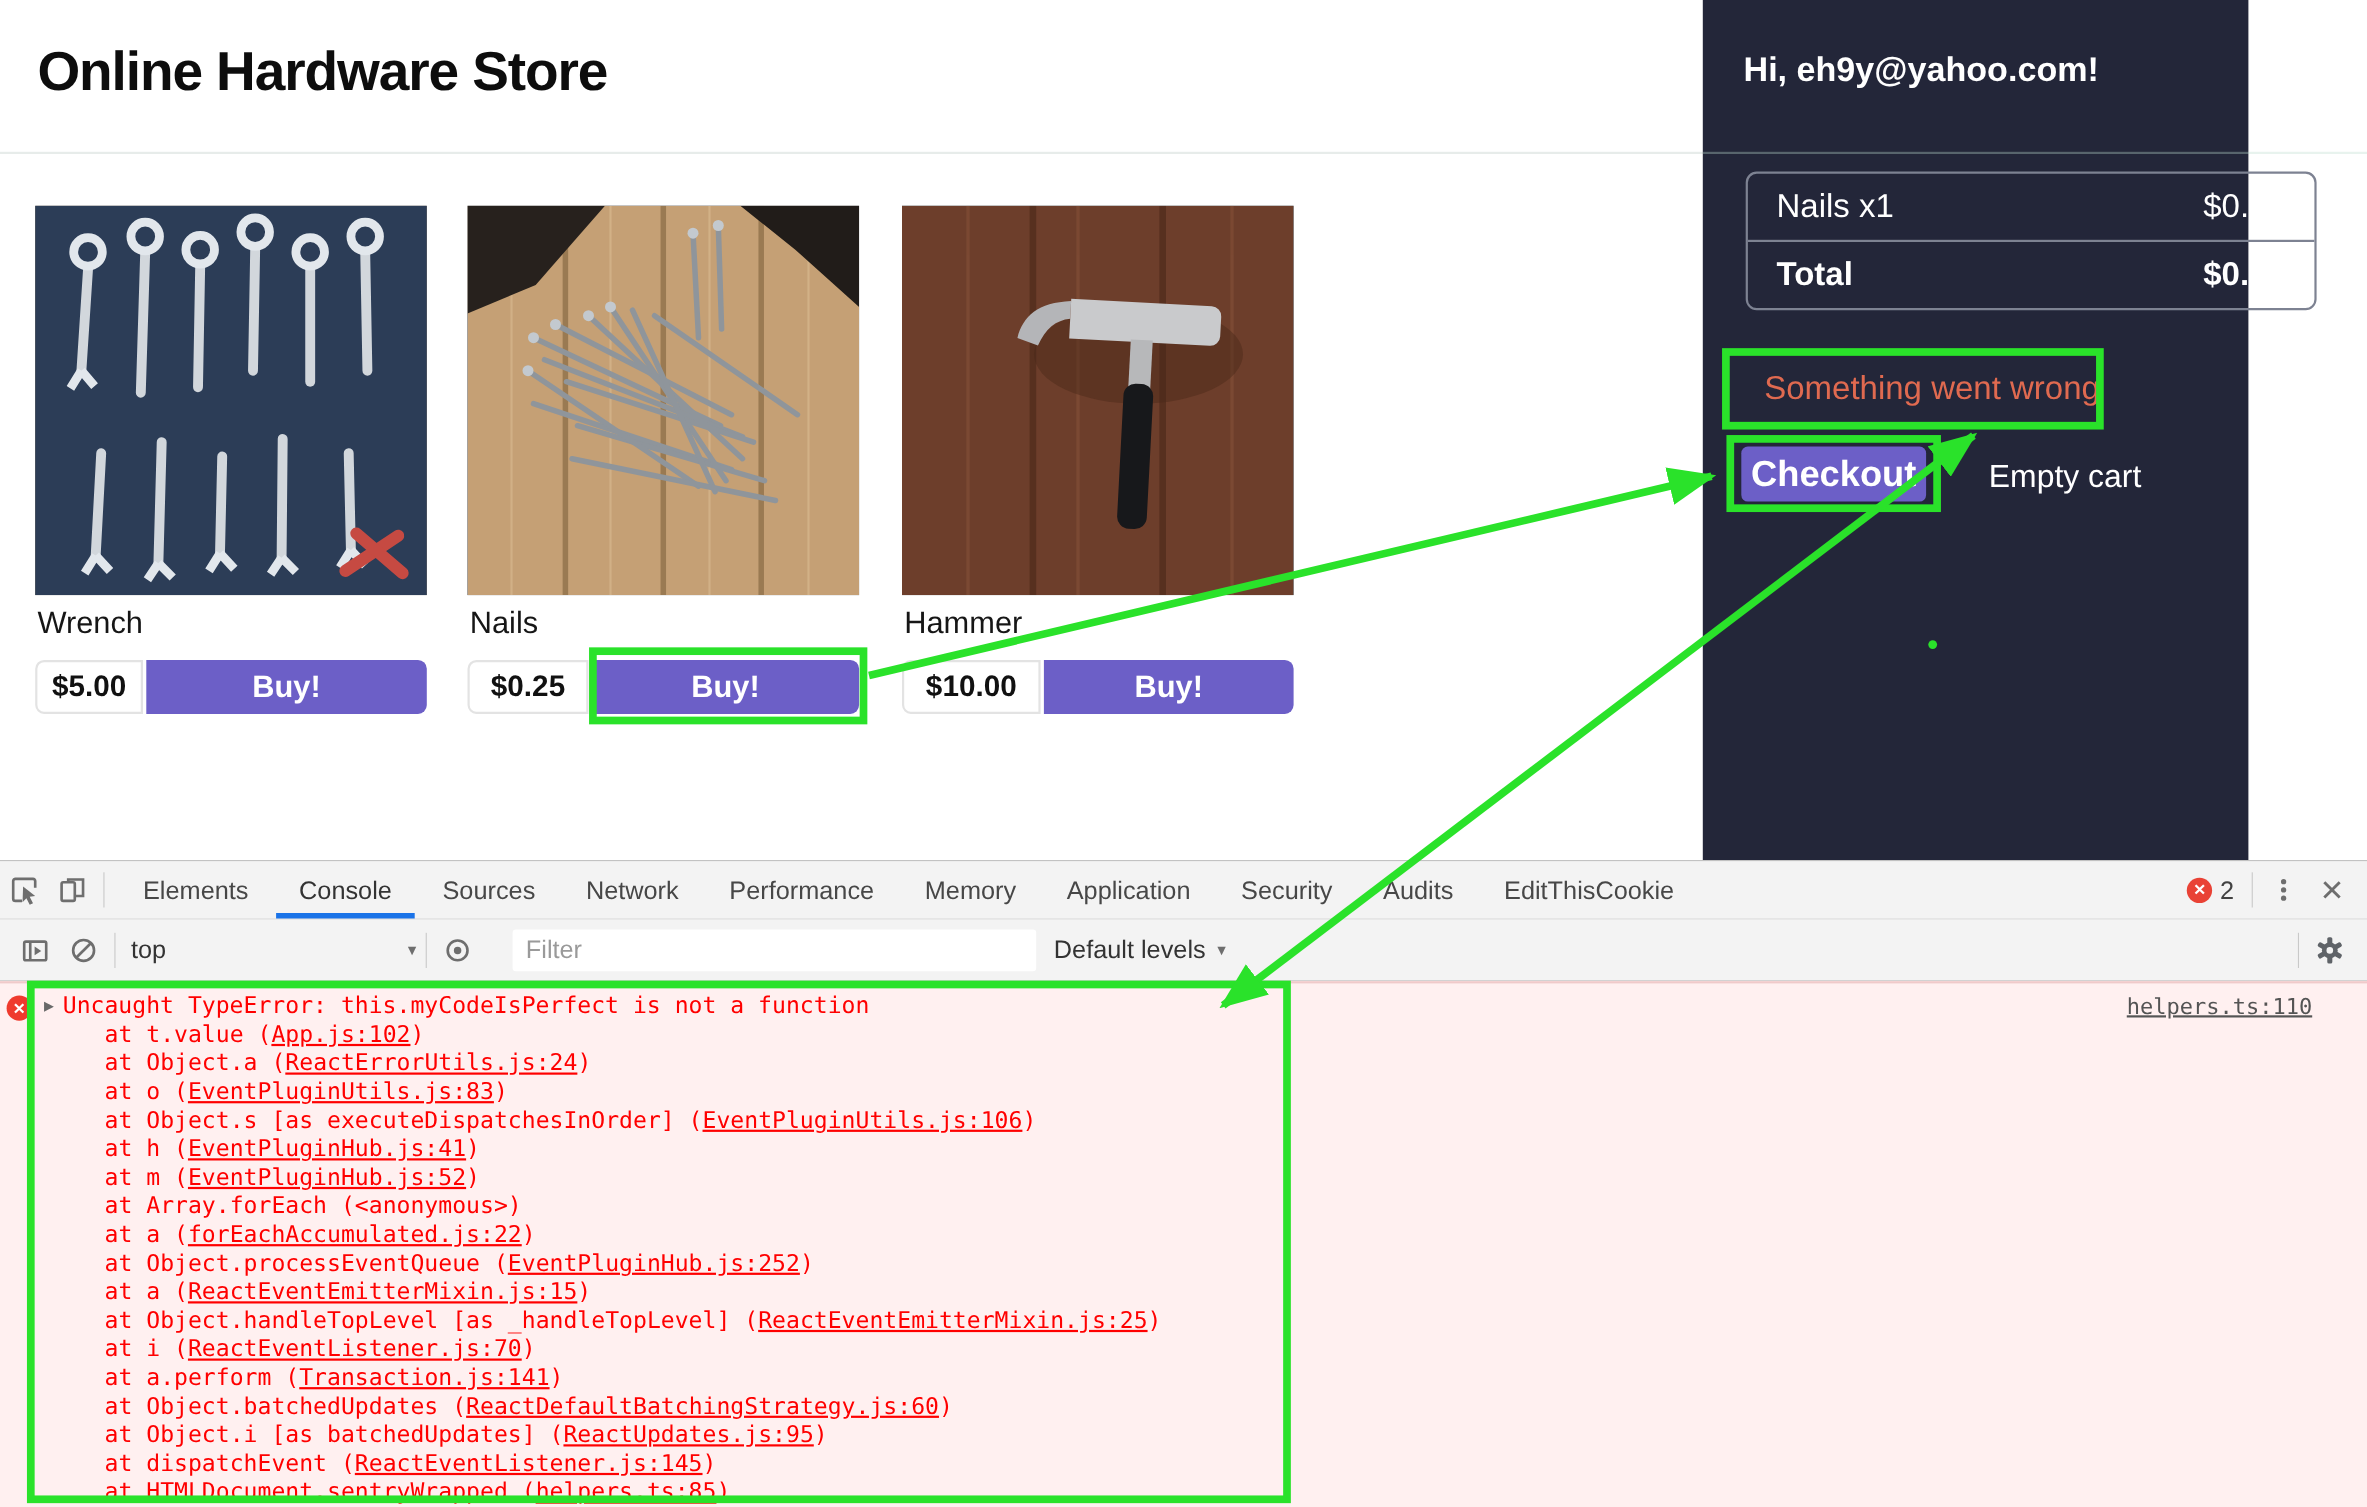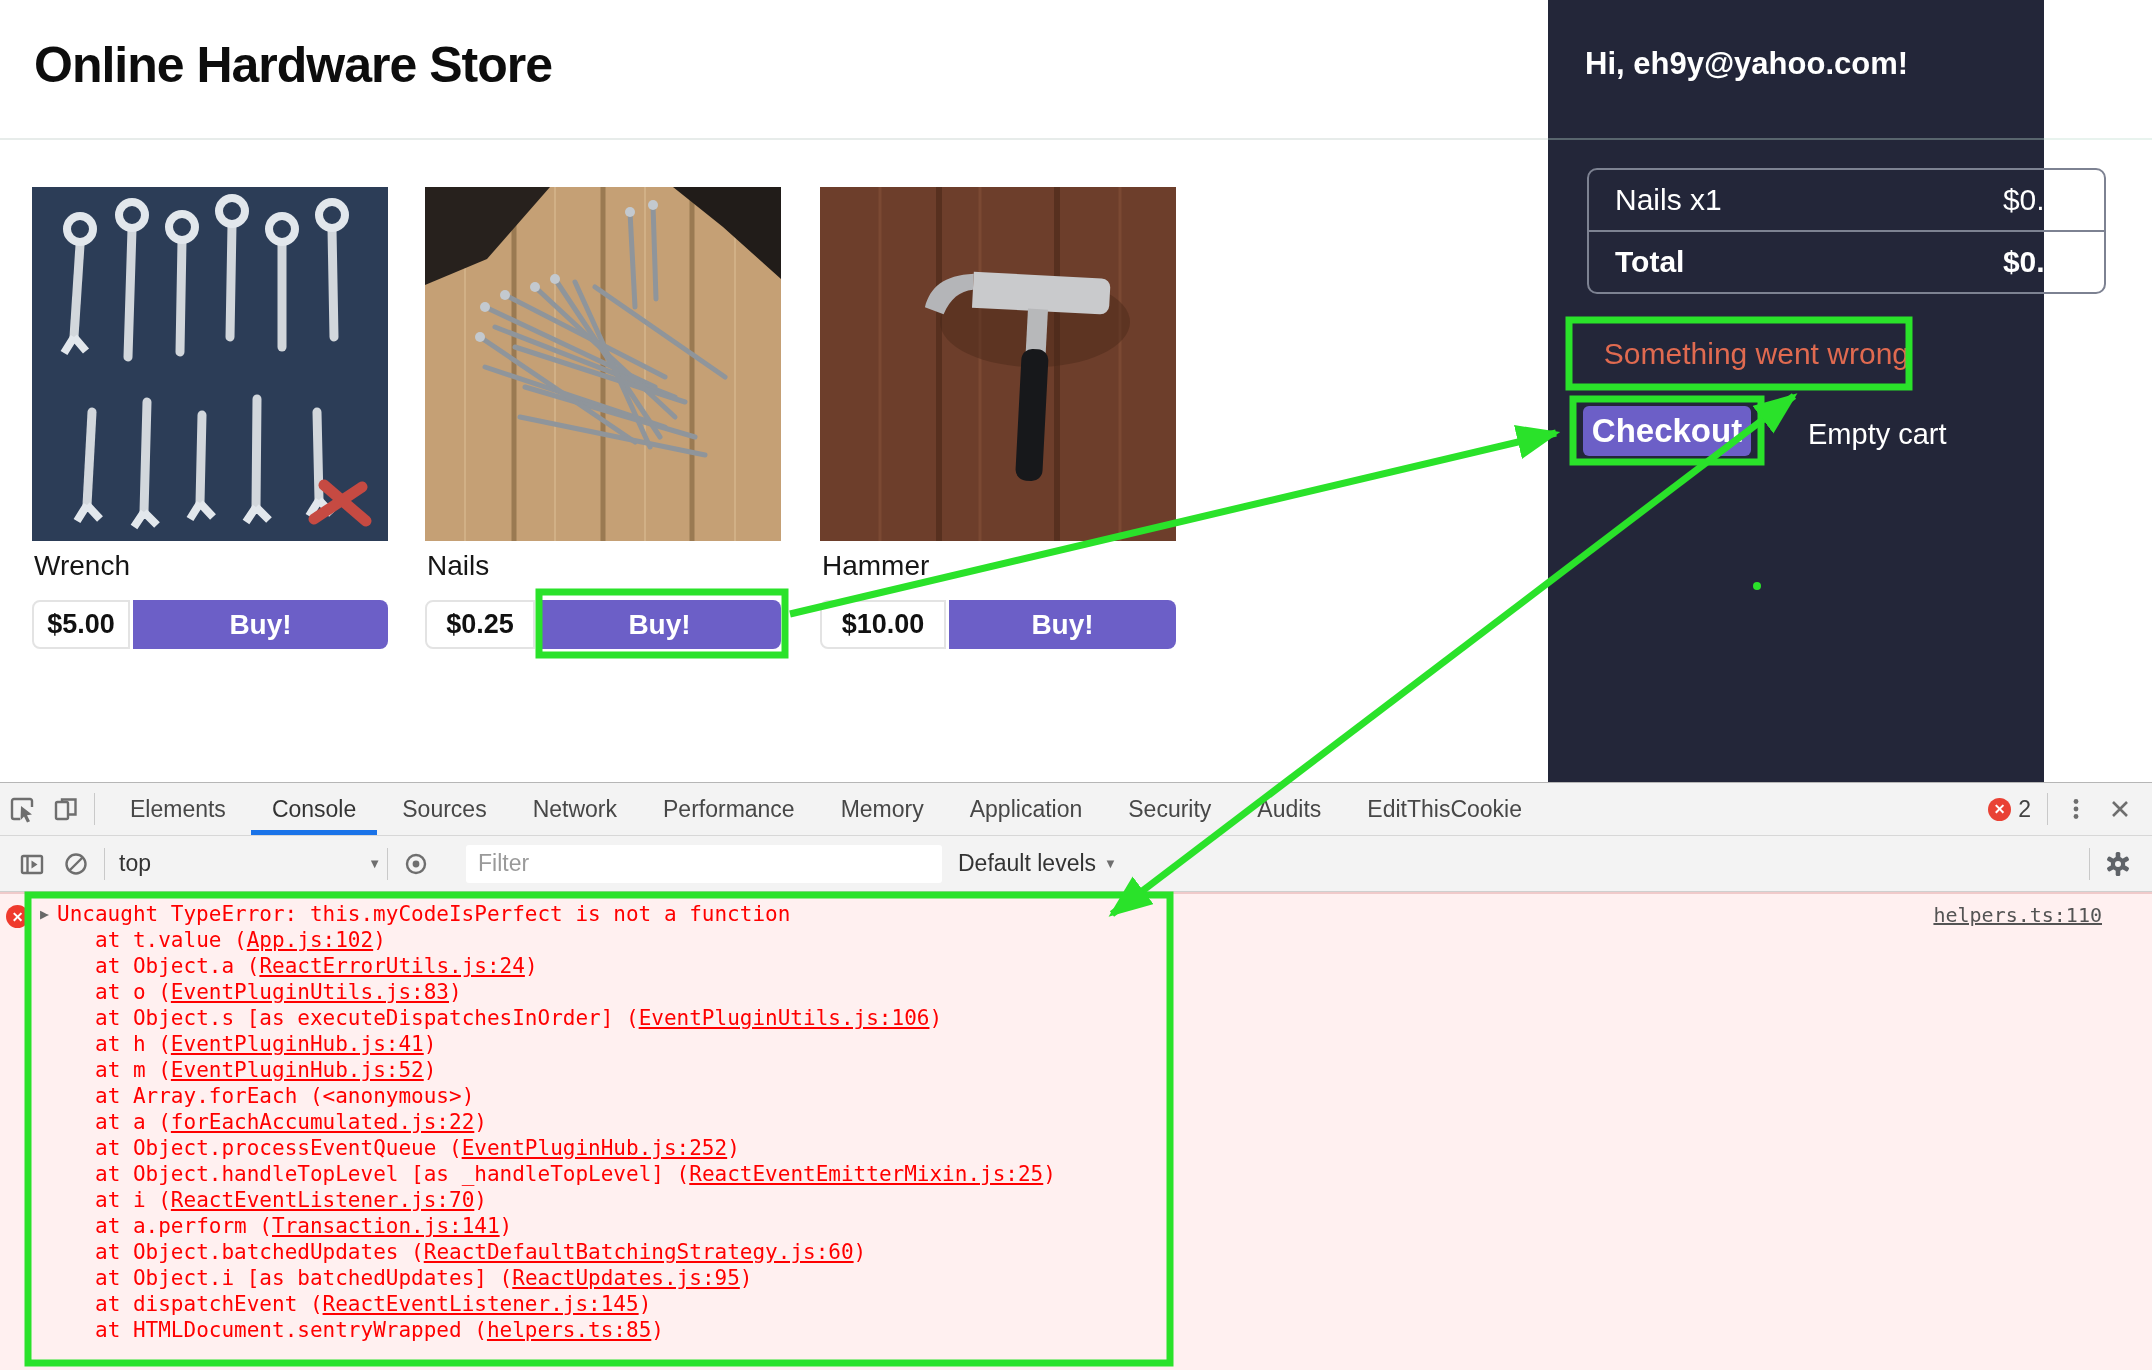--- a/index.html
+++ b/index.html
@@ -22,21 +22,21 @@
              font-size:27px;font-weight:700;color:#111;}
   .buy-btn{flex:1;margin-left:3px;height:49px;border:none;border-radius:0 8px 8px 0;
            background:var(--accent-purple,#6c5fc7);color:#fff;font-size:28px;font-weight:700;
            font-family:"Liberation Sans",sans-serif;cursor:pointer;}
 
   
   .sidebar{position:absolute;left:1548px;top:0;width:496px;height:782px;
            background:var(--sidebar-bg,#232639);color:#fff;}
   .greeting{position:absolute;left:37px;top:46px;font-size:31px;font-weight:700;color:#fff;}
   .sidebar-divider{position:absolute;left:0;top:138px;width:604px;height:2px;background:rgba(190,220,205,.35);}
-  .cart-table{position:absolute;left:39px;top:168px;width:519px;border:2px solid #7d8292;border-radius:10px;
+  .cart-table{position:absolute;left:39px;top:156px;width:519px;border:2px solid #7d8292;border-radius:10px;
               box-sizing:border-box;}
   .cart-row{display:flex;justify-content:space-between;align-items:center;height:60px;padding:0 26px;
             font-size:30px;}
   .cart-row + .cart-row{border-top:2px solid #7d8292;}
   .cart-row.bold{font-weight:700;}
   .status-msg{position:absolute;left:21px;top:320px;width:340px;height:67px;line-height:67px;
               text-align:right;font-size:30px;color:var(--error-orange,#e06a50);}
   .checkout-btn{position:absolute;left:35px;top:406px;width:168px;height:50px;border:none;border-radius:6px;
                 background:var(--accent-purple,#6c5fc7);color:#fff;font-size:33px;font-weight:700;
                 font-family:"Liberation Sans",sans-serif;cursor:pointer;}
@@ -348,20 +348,21 @@
         <div id="stack-trace">
             <div class="stack-line"><span>at t.value (</span><span class="console-link">App.js:102</span><span>)</span></div>
             <div class="stack-line"><span>at Object.a (</span><span class="console-link">ReactErrorUtils.js:24</span><span>)</span></div>
             <div class="stack-line"><span>at o (</span><span class="console-link">EventPluginUtils.js:83</span><span>)</span></div>
             <div class="stack-line"><span>at Object.s [as executeDispatchesInOrder] (</span><span class="console-link">EventPluginUtils.js:106</span><span>)</span></div>
             <div class="stack-line"><span>at h (</span><span class="console-link">EventPluginHub.js:41</span><span>)</span></div>
             <div class="stack-line"><span>at m (</span><span class="console-link">EventPluginHub.js:52</span><span>)</span></div>
             <div class="stack-line"><span>at Array.forEach (&lt;anonymous&gt;)</span></div>
             <div class="stack-line"><span>at a (</span><span class="console-link">forEachAccumulated.js:22</span><span>)</span></div>
             <div class="stack-line"><span>at Object.processEventQueue (</span><span class="console-link">EventPluginHub.js:252</span><span>)</span></div>
+            <div class="stack-line"><span>at a (</span><span class="console-link">ReactEventEmitterMixin.js:15</span><span>)</span></div>
             <div class="stack-line"><span>at Object.handleTopLevel [as _handleTopLevel] (</span><span class="console-link">ReactEventEmitterMixin.js:25</span><span>)</span></div>
             <div class="stack-line"><span>at i (</span><span class="console-link">ReactEventListener.js:70</span><span>)</span></div>
             <div class="stack-line"><span>at a.perform (</span><span class="console-link">Transaction.js:141</span><span>)</span></div>
             <div class="stack-line"><span>at Object.batchedUpdates (</span><span class="console-link">ReactDefaultBatchingStrategy.js:60</span><span>)</span></div>
             <div class="stack-line"><span>at Object.i [as batchedUpdates] (</span><span class="console-link">ReactUpdates.js:95</span><span>)</span></div>
             <div class="stack-line"><span>at dispatchEvent (</span><span class="console-link">ReactEventListener.js:145</span><span>)</span></div>
             <div class="stack-line"><span>at HTMLDocument.sentryWrapped (</span><span class="console-link">helpers.ts:85</span><span>)</span></div>
           </div>
       </div>
       <div class="src-link">helpers.ts:110</div>

